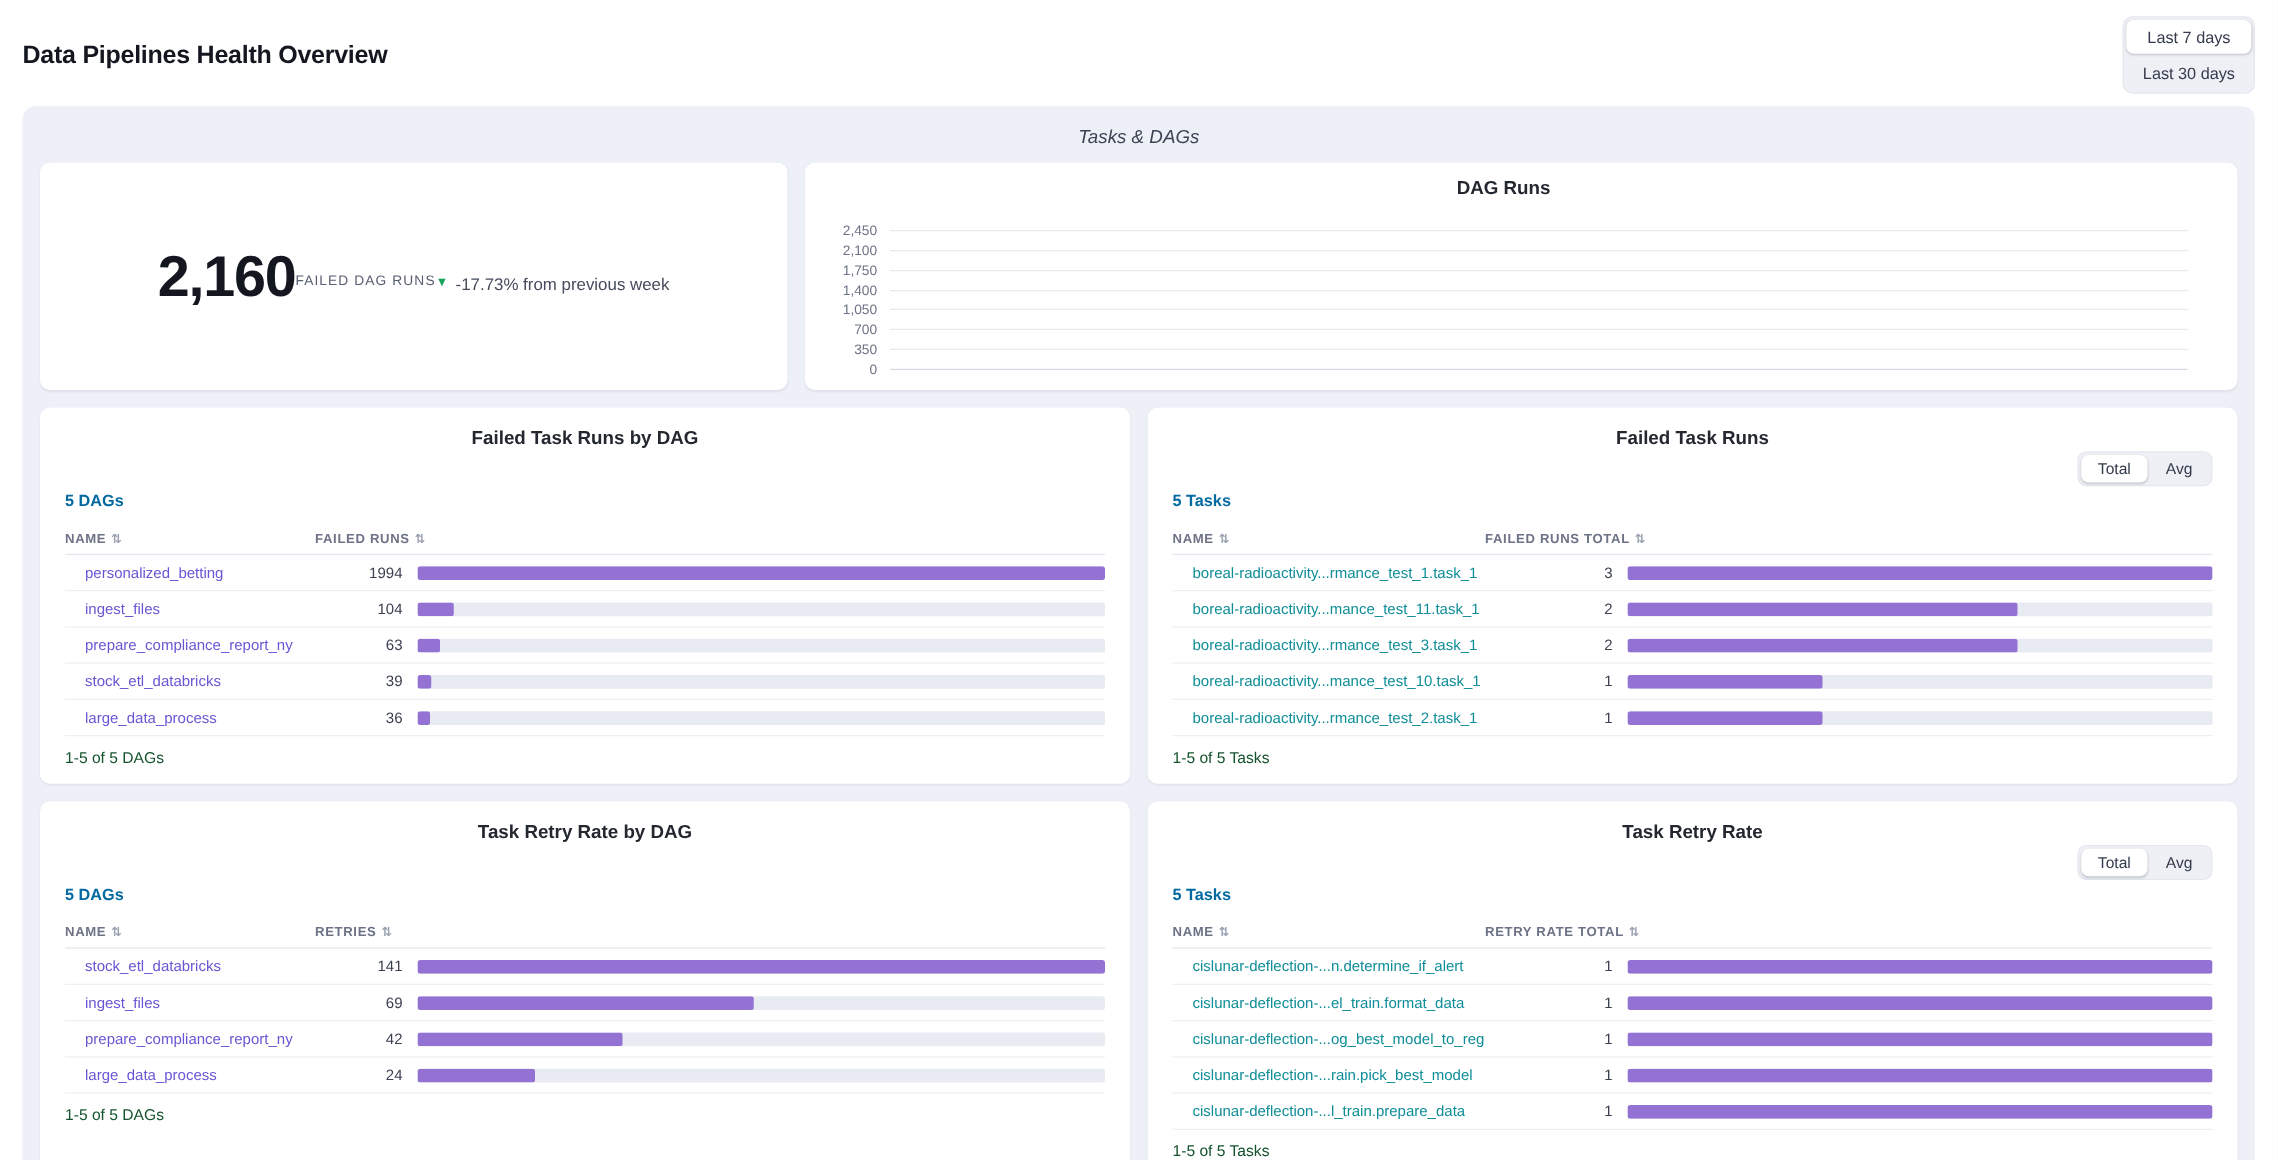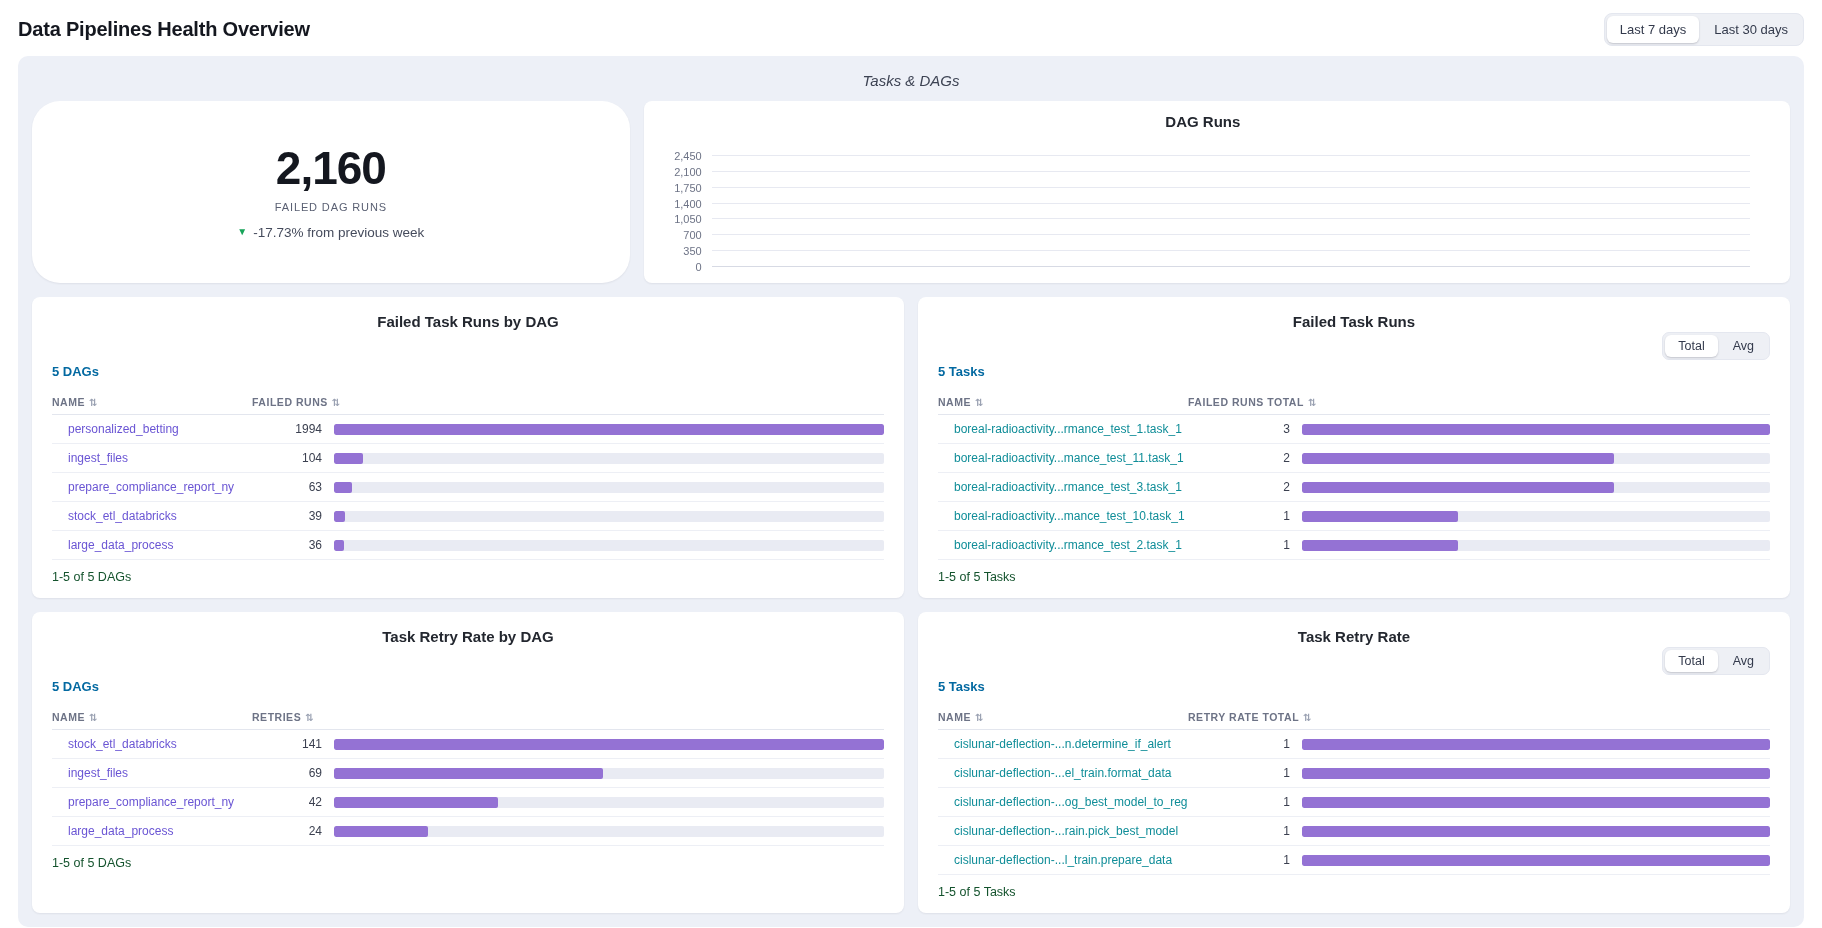--- a/index.html
+++ b/index.html
@@ -6,33 +6,33 @@
   html,body { background:#ffffff; }
   body {
     width: 1822px; min-height: 928px;
     font-family: "Liberation Sans", "DejaVu Sans", sans-serif;
     color: #1f2430;
   }
 
   
   .page-header { display:flex; justify-content:space-between; align-items:center; padding:13px 18px 10px; }
   .page-title { font-size:20px; font-weight:700; color:#14171f; letter-spacing:-0.2px; }
-  .seg-group { display:flex; background:#eef0f5; border:1px solid #e4e7ef; border-radius:8px; padding:2px; gap:2px; }
+  .seg-group { display:flex; background:#eef0f5; border:1px solid #e4e7ef; border-radius:8px; padding:2px; gap:2px;flex-direction:column; }
   .seg-btn { border:none; background:transparent; padding:6px 13px; font-family:inherit; font-size:13px; font-weight:500; color:#333a4c; border-radius:6px; cursor:pointer; white-space:nowrap; }
   .seg-btn.selected { background:#fff; box-shadow:0 1px 2px rgba(18,22,40,.20); }
   .seg-btn.small { padding:4px 13px; font-size:12.5px; }
 
   
   .panel { margin:0 18px 14px; background:#edf0f7; border-radius:10px; padding:10px 14px 14px; }
   .section-label { text-align:center; font-size:15px; font-weight:500; color:#3d4353; padding:6px 0 12px;font-style:italic; }
   .card { background:#fff; border-radius:8px; box-shadow:0 1px 2px rgba(22,26,44,.07); }
 
   
   .top-row { display:flex; gap:14px; }
-  .stat-card { flex:0 0 34%; min-height:182px; display:flex; flex-direction:column; align-items:center; justify-content:center; padding:16px;border-radius:28px; }
+  .stat-card { flex:0 0 34%; min-height:182px; display:flex; flex-direction:row; align-items:center; justify-content:center; padding:16px; }
   .stat-value { font-size:46px; font-weight:700; color:#14171f; letter-spacing:-1px; line-height:1.05; }
   .stat-label { font-size:11px; font-weight:500; letter-spacing:.08em; color:#595f72; margin-top:8px; }
   .stat-delta { display:flex; align-items:center; gap:6px; margin-top:12px; font-size:13.5px; color:#454b5c; }
   .delta-icon { color:#18a45a; font-size:10px; line-height:1; }
 
   .chart-card { flex:1; min-height:182px; padding:12px 40px 16px 12px; display:flex; flex-direction:column; }
   .chart-title { text-align:center; font-size:15px; font-weight:600; color:#23272f; margin-bottom:10px; }
   .chart-wrap { flex:1; display:flex; height:128px; }
   .y-axis { width:56px; position:relative; }
   .ytick { position:absolute; right:10px; font-size:11px; color:#6d7386; transform:translateY(6px); }

